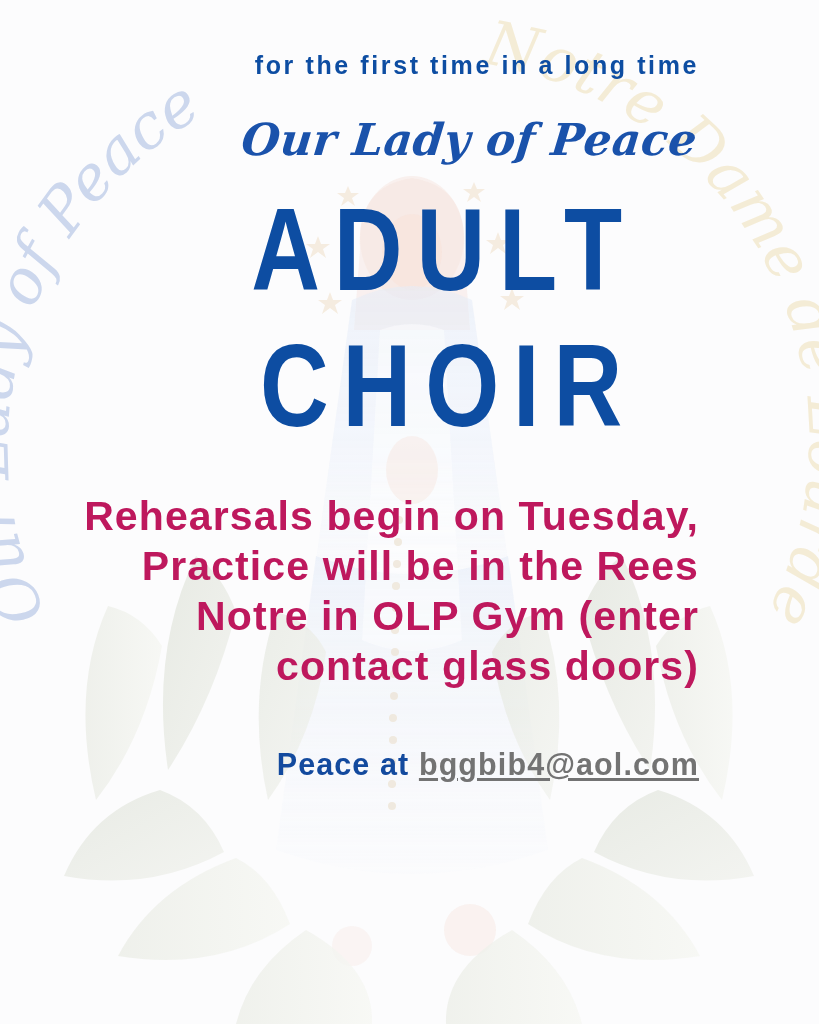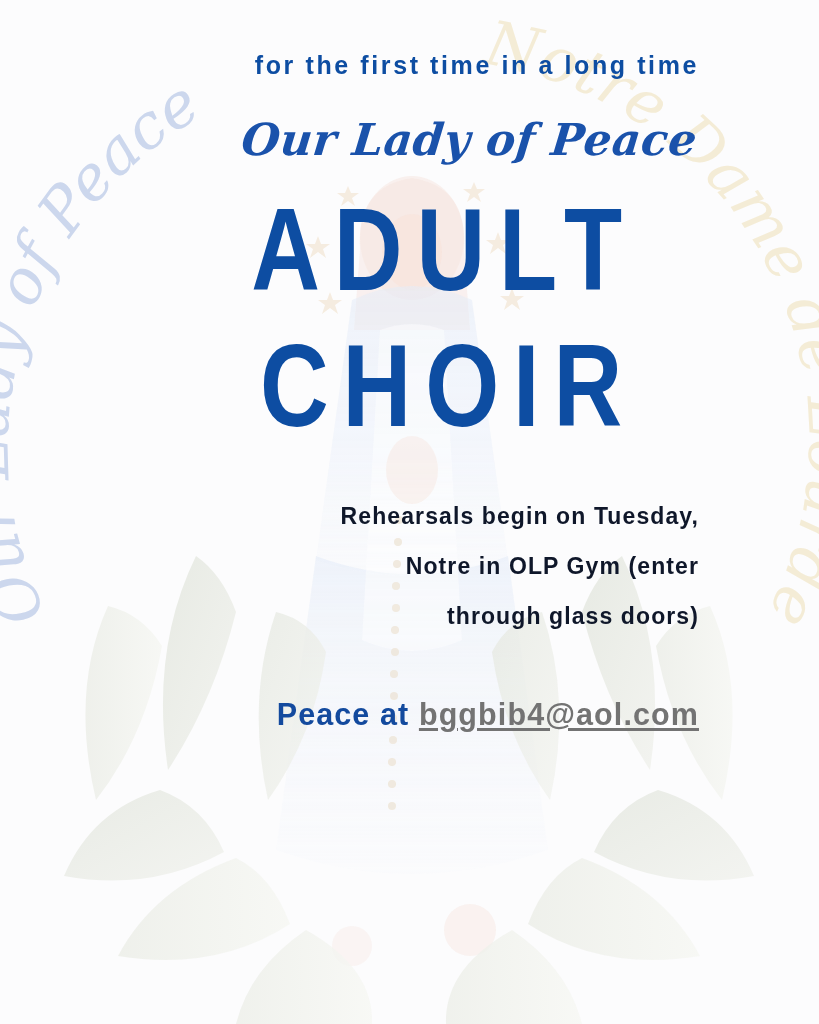--- a/index.html
+++ b/index.html
@@ -77,25 +77,25 @@
     text-indent: 17px;
     color: #0d4da2;
     font-family: "Liberation Sans Narrow", "Liberation Sans", sans-serif;
     transform: scaleX(0.82);
   }
   .title-line { display: block; }
 
   .body-block {
     margin: 0;
     padding-top: 36px;
-    font-size: 23px;
+    font-size: 41px;
     font-weight: 700;
     letter-spacing: 1.1px;
     line-height: 50px;
-    color: #0f172a;
+    color: #be185d;
   }
   .body-line { display: block; }
 
   .contact-block {
     margin: 0;
     padding-top: 48px;
     font-size: 30.5px;
     font-weight: 700;
     letter-spacing: 1.1px;
     line-height: 50px;
@@ -222,22 +222,23 @@
 
     <p class="brand-script">Our Lady of Peace</p>
 
     <h1 class="title">
       <span class="title-line">ADULT</span>
       <span class="title-line">CHOIR</span>
     </h1>
 
     <div class="body-block">
       <span class="body-line">Rehearsals begin on Tuesday,</span>
+      <span class="body-line">Practice will be in the Rees</span>
       <span class="body-line">Notre in OLP Gym (enter</span>
-      <span class="body-line">through glass doors)</span>
+      <span class="body-line">contact glass doors)</span>
     </div>
 
     <div class="contact-block">
       <span class="body-line"><span>Peace at </span><a class="email-link" href="#">bggbib4@aol.com</a></span>
     </div>
 
   </div>
 </div>
 
 </body></html>

